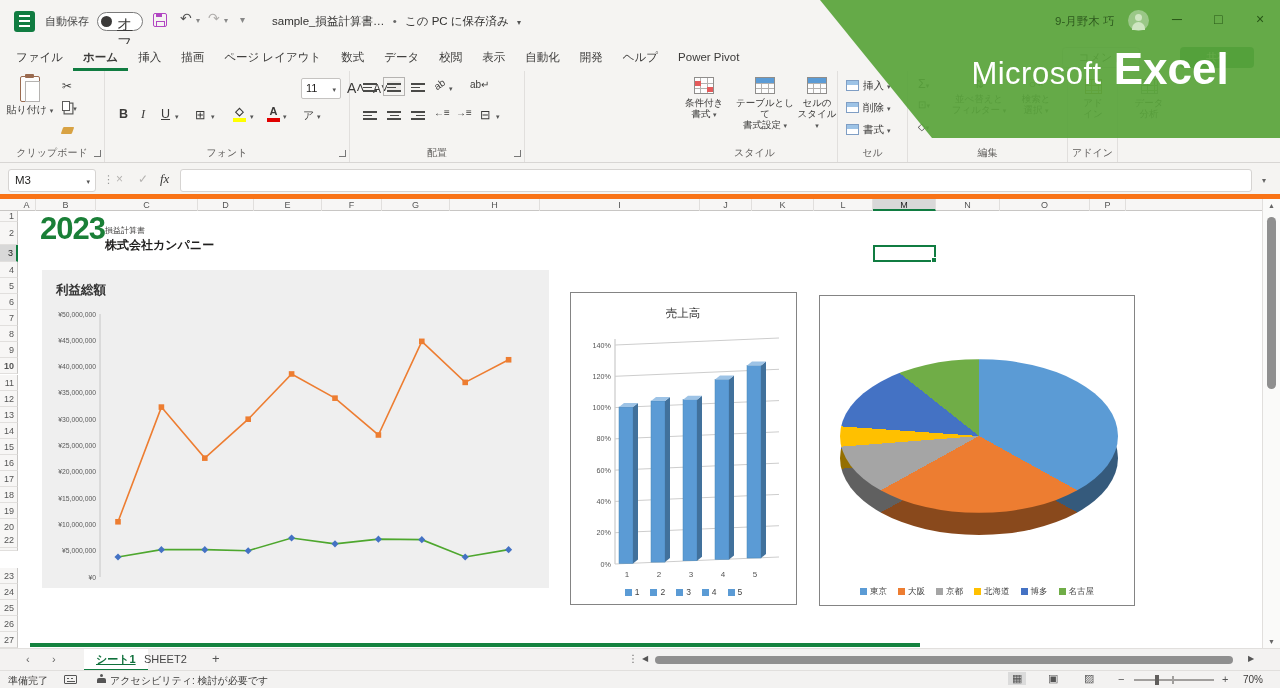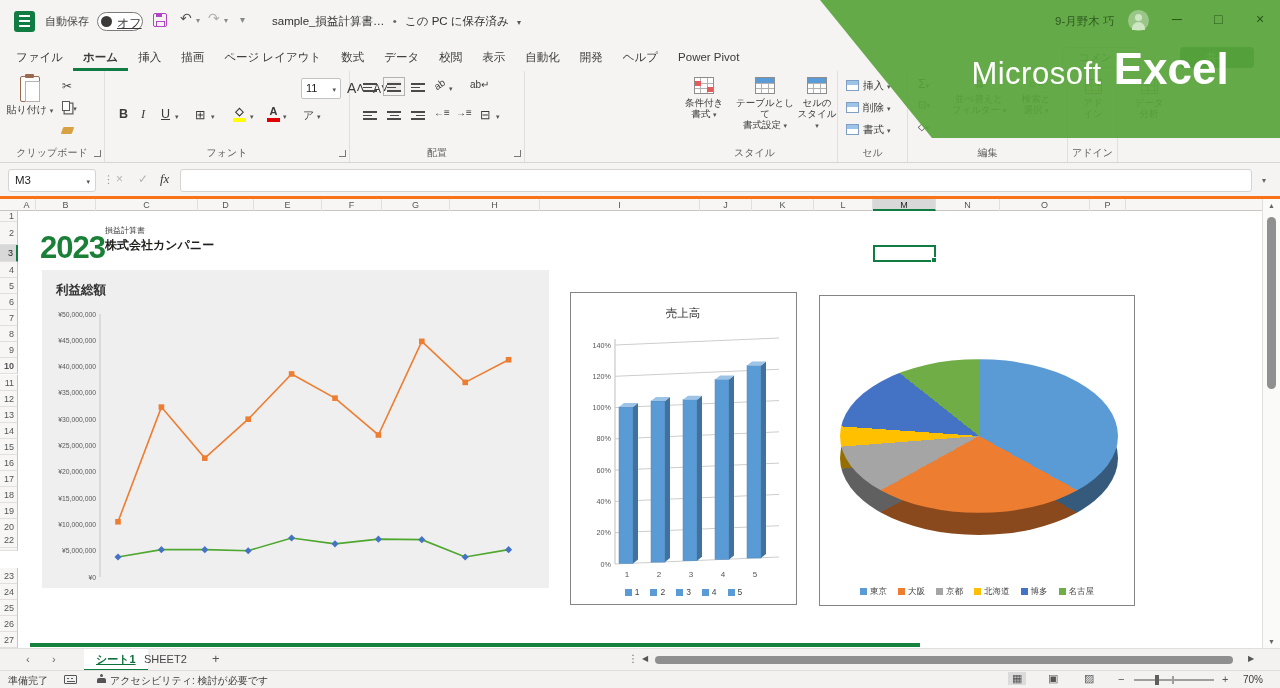--- a/index.html
+++ b/index.html
@@ -9,21 +9,21 @@
 
   
   .titlebar { position:absolute; left:0; top:0; width:1280px; height:44px; background:#f5f4f2; }
   .xl-icon { position:absolute; left:14px; top:11px; width:21px; height:21px; background:#107C41; border-radius:3px; }
   .xl-icon:before { content:""; position:absolute; left:5px; top:4px; width:11px; height:13px;
      background:linear-gradient(#fff,#fff) 0 0/11px 2px no-repeat, linear-gradient(#fff,#fff) 0 5px/11px 2px no-repeat,
      linear-gradient(#fff,#fff) 0 10px/11px 2px no-repeat; }
   .autosave { position:absolute; left:45px; top:14px; font-size:11px; color:#444; }
   .toggle { position:absolute; left:97px; top:12px; width:46px; height:19px; border:1px solid #7a7a7a; border-radius:10px; background:#fff; }
   .toggle .knob { position:absolute; left:3px; top:3px; width:11px; height:11px; border-radius:50%; background:#3b3a39; }
-  .toggle .tlabel { position:absolute; left:19px; top:2px; font-size:12px; color:#3b3a39;text-decoration:underline; }
+  .toggle .tlabel { position:absolute; left:19px; top:2px; font-size:15px; color:#3b3a39;text-decoration:underline; }
   .save-icon { position:absolute; left:153px; top:13px; width:14px; height:14px; border:1.6px solid #b146c2; border-radius:2px; }
   .save-icon:before { content:""; position:absolute; left:2px; top:-1px; width:6px; height:4px; background:#b146c2; }
   .save-icon:after { content:""; position:absolute; left:1.5px; bottom:0.5px; width:7px; height:4px; border:1.2px solid #b146c2; border-bottom:none; }
   .tb-glyph { position:absolute; top:10px; font-size:14px; color:#555; }
   .tb-glyph.dis { color:#b0aeac; }
   .tb-chev { position:absolute; top:16px; font-size:8px; color:#888; }
   .doc-title { position:absolute; left:272px; top:14px; font-size:11.5px; color:#323130; white-space:nowrap; }
   .doc-title .sep { color:#666; margin:0 5px; }
   .doc-title .chev { font-size:8px; color:#555; margin-left:5px; }
   .searchbox { position:absolute; left:528px; top:8px; width:332px; height:27px; background:#fff; border:1px solid #d1cfcd; border-radius:4px; }
@@ -88,38 +88,38 @@
       repeating-linear-gradient(to right,transparent 0 5.3px,#b3b1af 5.3px 6.3px),
       repeating-linear-gradient(to bottom,transparent 0 4.6px,#b3b1af 4.6px 5.6px),#fdfdfd; }
   .grid-ic.gold { border-color:#9a7b2d; background:
       repeating-linear-gradient(to right,transparent 0 5.3px,#c8aa56 5.3px 6.3px),
       repeating-linear-gradient(to bottom,transparent 0 4.6px,#c8aa56 4.6px 5.6px),#fdfdfd; }
   .cellbtn { position:absolute; font-size:10.5px; color:#3b3a39; white-space:nowrap; }
   .cellbtn .ci { display:inline-block; width:13px; height:11px; border:1px solid #7f9ec4; background:linear-gradient(#9DC3E6,#9DC3E6) 0 0/13px 4px no-repeat,#fff; margin-right:4px; vertical-align:-2px; }
   .collapse-chev { position:absolute; left:1261px; top:147px; font-size:9px; color:#555; }
 
   
-  .formula-row { position:absolute; left:0; top:163px; width:1280px; height:36px; background:#f5f4f2; border-bottom:3px solid #f97316; }
+  .formula-row { position:absolute; left:0; top:163px; width:1280px; height:36px; background:#f5f4f2; border-bottom:5px solid #f97316; }
   .namebox { position:absolute; left:8px; top:6px; width:88px; height:23px; background:#fff; border:1px solid #d6d4d2; border-radius:3px; font-size:11.5px; color:#201f1e; padding:4px 6px; }
   .namebox .chev { position:absolute; right:5px; top:8px; }
   .fdots { position:absolute; left:103px; top:10px; font-size:11px; color:#999; }
   .fx-x { position:absolute; left:116px; top:9px; font-size:12px; color:#b5b3b1; }
   .fx-ok { position:absolute; left:138px; top:9px; font-size:12px; color:#b5b3b1; }
   .fx { position:absolute; left:160px; top:8px; font-size:13px; font-style:italic; font-family:"Liberation Serif", serif; color:#3b3a39; }
   .finput { position:absolute; left:180px; top:6px; width:1072px; height:23px; background:#fff; border:1px solid #d6d4d2; border-radius:3px; }
   .fexpand { position:absolute; left:1262px; top:13px; font-size:8px; color:#666; }
 
   
   .sheet { position:absolute; left:0; top:199px; width:1262px; height:449px; background:#fff; overflow:hidden; }
   .colhead-row { position:absolute; left:0; top:0; width:1262px; height:12px; background:#f7f6f5; border-bottom:1px solid #c8c6c4; }
   .colhead { position:absolute; top:0; height:12px; border-right:1px solid #e1dfdd; font-size:9px; color:#555; text-align:center; line-height:12px; }
   .colhead.sel { background:#d8d8d8; border-bottom:2px solid #107C41; color:#222; }
   .rowhead { position:absolute; left:0; width:18px; background:#f7f6f5; border-right:1px solid #c8c6c4; border-bottom:1px solid #e1dfdd; font-size:9px; color:#555; text-align:right; padding-right:3px; }
   .rowhead.sel { background:#d8d8d8; border-right:2px solid #107C41; color:#222; }
-  .year-text { position:absolute; left:40px; top:31px; font-size:31px; font-weight:800; color:#1a7f37; letter-spacing:-1px; }
+  .year-text { position:absolute; left:40px; top:12px; font-size:31px; font-weight:800; color:#1a7f37; letter-spacing:-1px; }
   .doclabel-text { position:absolute; left:105px; top:26px; font-size:8px; color:#3b3a39; }
   .company-text { position:absolute; left:105px; top:38px; font-size:12px; font-weight:bold; color:#201f1e; }
   .sel-cell { position:absolute; left:873px; top:46px; width:63px; height:17px; border:2px solid #107C41; background:transparent; }
   .sel-cell:after { content:""; position:absolute; right:-3px; bottom:-3px; width:4px; height:4px; background:#107C41; border:1px solid #fff; }
   .green-bar { position:absolute; left:30px; top:444px; width:890px; height:4px; background:#15833f; }
   .panel { position:absolute; }
   .line-panel { left:42px; top:71px; width:507px; height:318px; background:#efefef; }
   .bar-panel { left:570px; top:93px; width:227px; height:313px; background:#fff; border:1px solid #848484; }
   .pie-panel { left:819px; top:96px; width:316px; height:311px; background:#fff; border:1px solid #848484; }
   .chart-title-bar { position:absolute; top:10px; left:0; right:0; text-align:center; font-size:11.5px; color:#333; }

